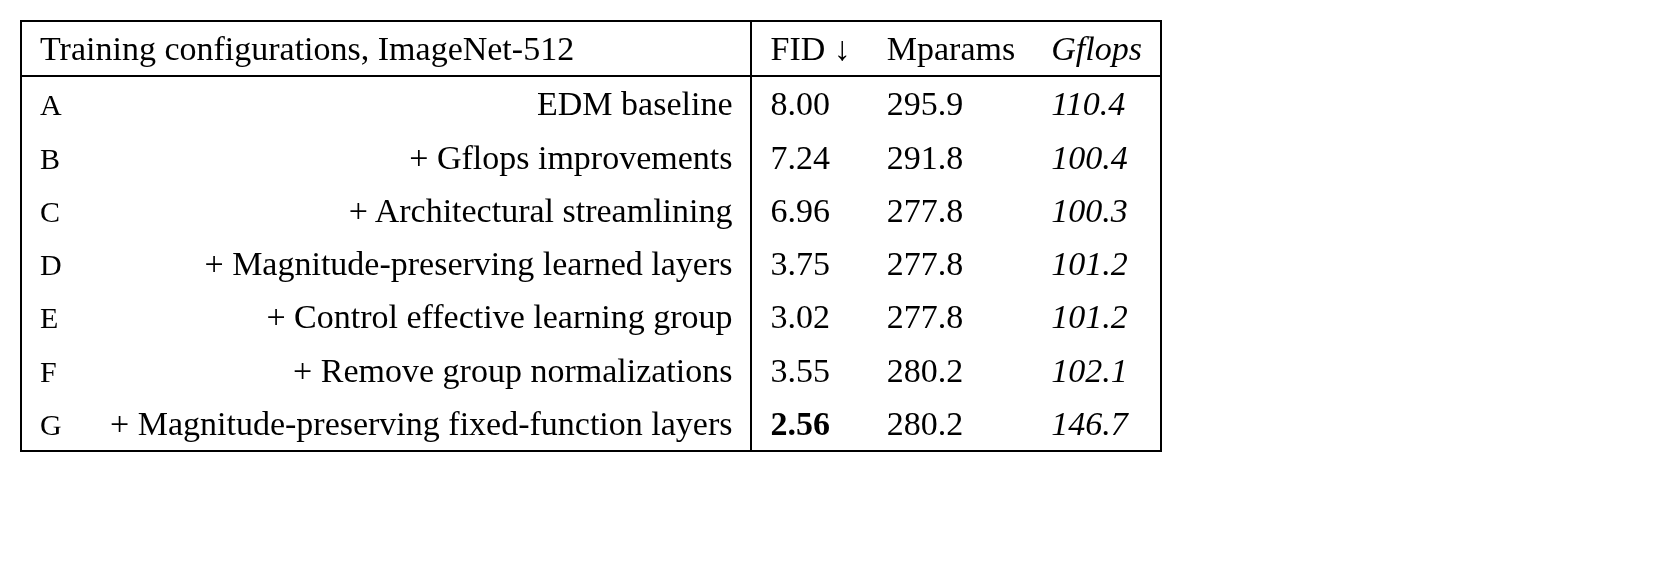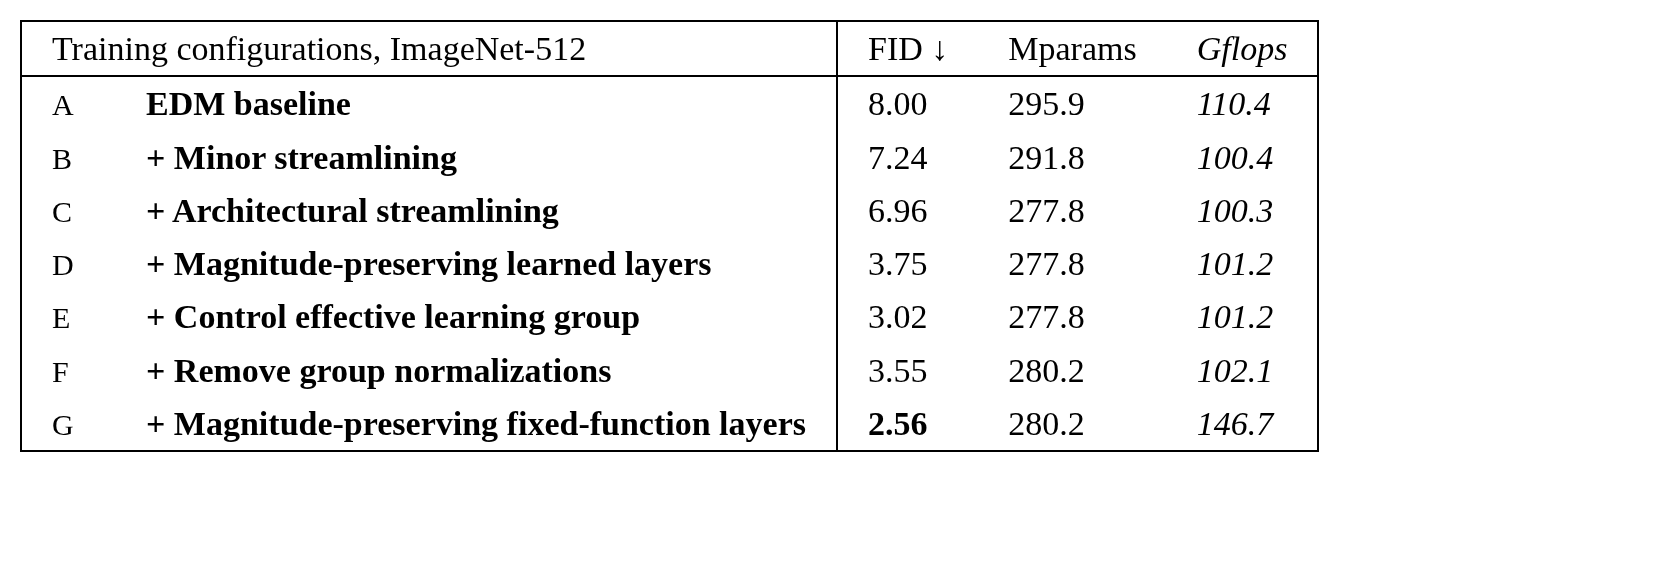--- a/index.html
+++ b/index.html
@@ -8,43 +8,42 @@
       background: #ffffff;
       font-family: "Times New Roman", Times, serif;
       color: #000;
     }
     .tbl {
       border-collapse: collapse;
       font-size: 34px;
       line-height: 1.45;
     }
     .tbl th, .tbl td {
-      padding: 2px 30px;
+      padding: 2px 18px;
       vertical-align: baseline;
     }
     .hdr-row th, .hdr-row td {
       border-top: 2px solid #000;
       border-bottom: 2px solid #000;
       font-weight: normal;
     }
     .hdr-title {
       font-weight: bold;
       text-align: left;
     }
     .rowid {
       font-size: 30px;
       width: 34px;
       text-align: left;
       padding-right: 4px;
     }
     .desc {
-      text-align: left;
+      text-align: right;
       padding-left: 0;
       padding-right: 28px;
-      font-weight: bold;
     }
     .num {
       font-variant-numeric: lining-nums;
     }
     .bold { font-weight: bold; }
     .vline-left { border-left: 2px solid #000; }
     .outer-left { border-left: 2px solid #000; }
     .outer-right { border-right: 2px solid #000; font-style: italic; }
     .last-row td { border-bottom: 2px solid #000; }
   </style>
@@ -65,21 +64,21 @@
   <tbody id="tbody">
       <tr>
         <td class="rowid outer-left">A</td>
         <td class="desc">EDM baseline</td>
         <td class="num vline-left">8.00</td>
         <td class="num">295.9</td>
         <td class="num outer-right">110.4</td>
       </tr>
       <tr>
         <td class="rowid outer-left">B</td>
-        <td class="desc">+ Minor streamlining</td>
+        <td class="desc">+ Gflops improvements</td>
         <td class="num vline-left">7.24</td>
         <td class="num">291.8</td>
         <td class="num outer-right">100.4</td>
       </tr>
       <tr>
         <td class="rowid outer-left">C</td>
         <td class="desc">+ Architectural streamlining</td>
         <td class="num vline-left">6.96</td>
         <td class="num">277.8</td>
         <td class="num outer-right">100.3</td>

